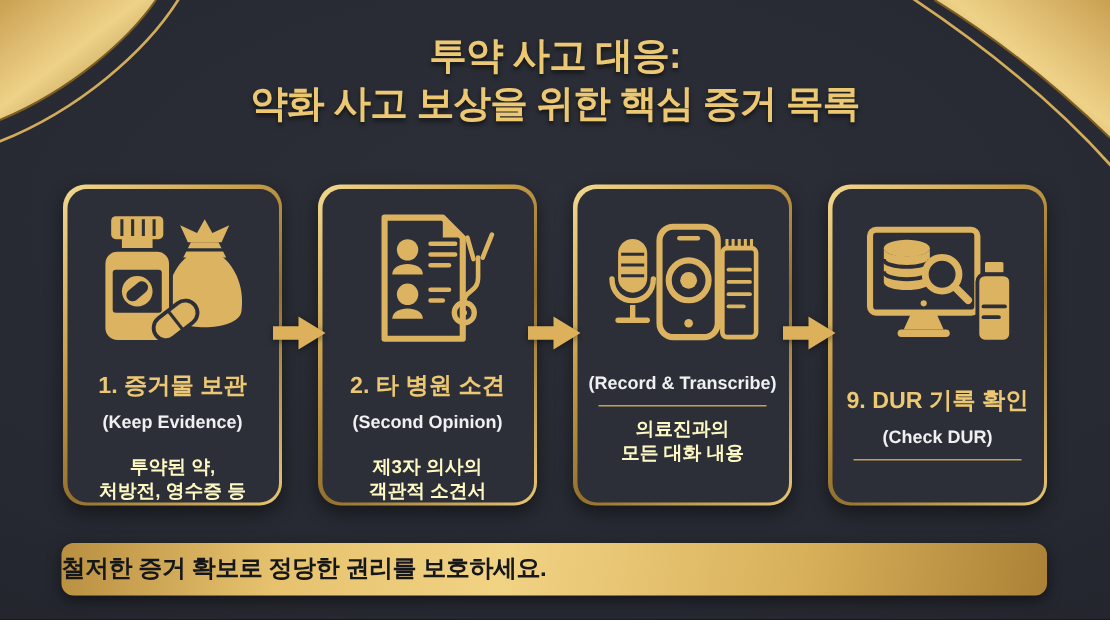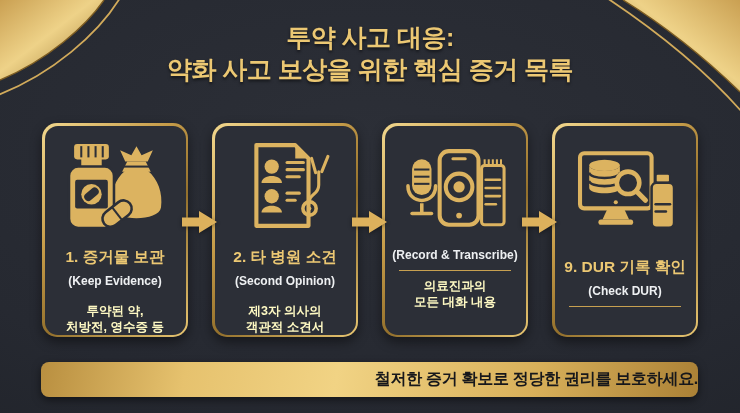--- a/index.html
+++ b/index.html
@@ -32,21 +32,21 @@
   .icon-wrap { height:102px; display:flex; align-items:center; justify-content:center; }
   .card-title { margin-top:15px; color:#ecc873; font-size:15.5px; font-weight:800; white-space:nowrap; }
   .card-subtitle { margin-top:6px; color:#eef0f2; font-size:12px; font-weight:700; white-space:nowrap; }
   .divider { width:79%; height:1px; background:#c7a050; margin:8px 0 7px; }
   .card-body { color:#fef9c3; font-size:12.5px; font-weight:600; line-height:1.34; text-align:center; }
   .flow-arrow { position:absolute; top:87px; z-index:3; filter:drop-shadow(0 1px 2px rgba(0,0,0,.45)); }
   .arrow-1 { left:140px; } .arrow-2 { left:310px; } .arrow-3 { left:480px; }
   .banner {
     position:absolute; left:41px; top:362px; width:657px; height:35px; border-radius:8px;
     background:linear-gradient(100deg,#b98f40 0%,#e6c26e 22%,#f1d384 45%,#d8b05a 75%,#ab8136 100%);
-    display:flex; align-items:center; justify-content:flex-end;
+    display:flex; align-items:center; justify-content:flex-start;
     color:#16171b; font-weight:800; font-size:16px; letter-spacing:-0.3px;
     box-shadow:0 3px 9px rgba(0,0,0,.5);
   }
 </style>
 </head>
 <body>
 
 <div class="stage">
 
   <svg class="corner corner-left" width="150" height="105" viewBox="0 0 150 105">

